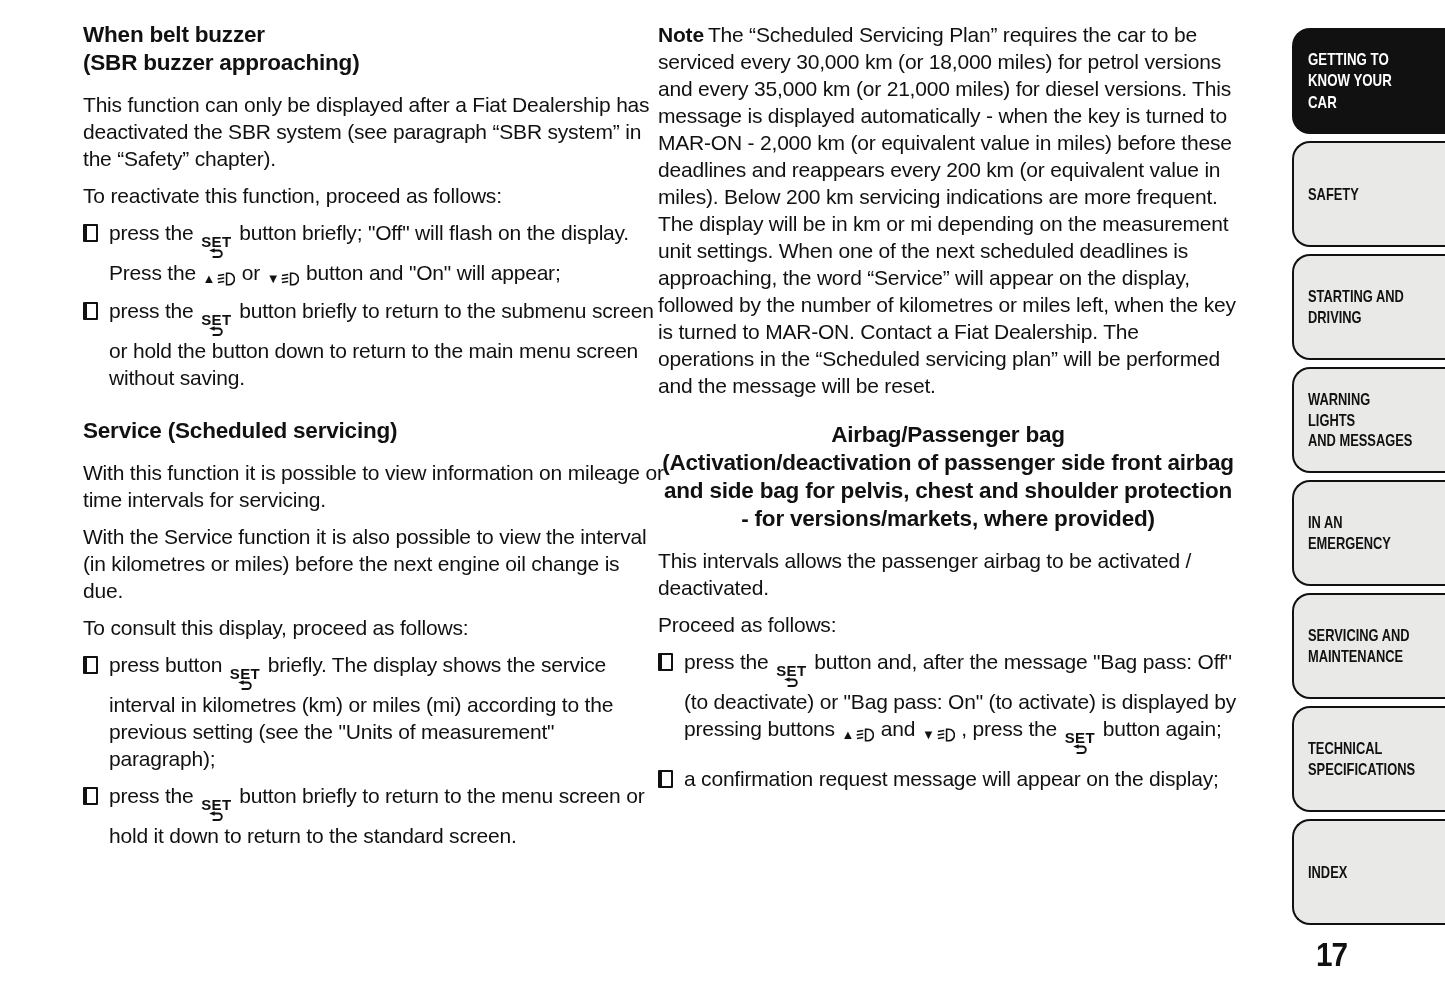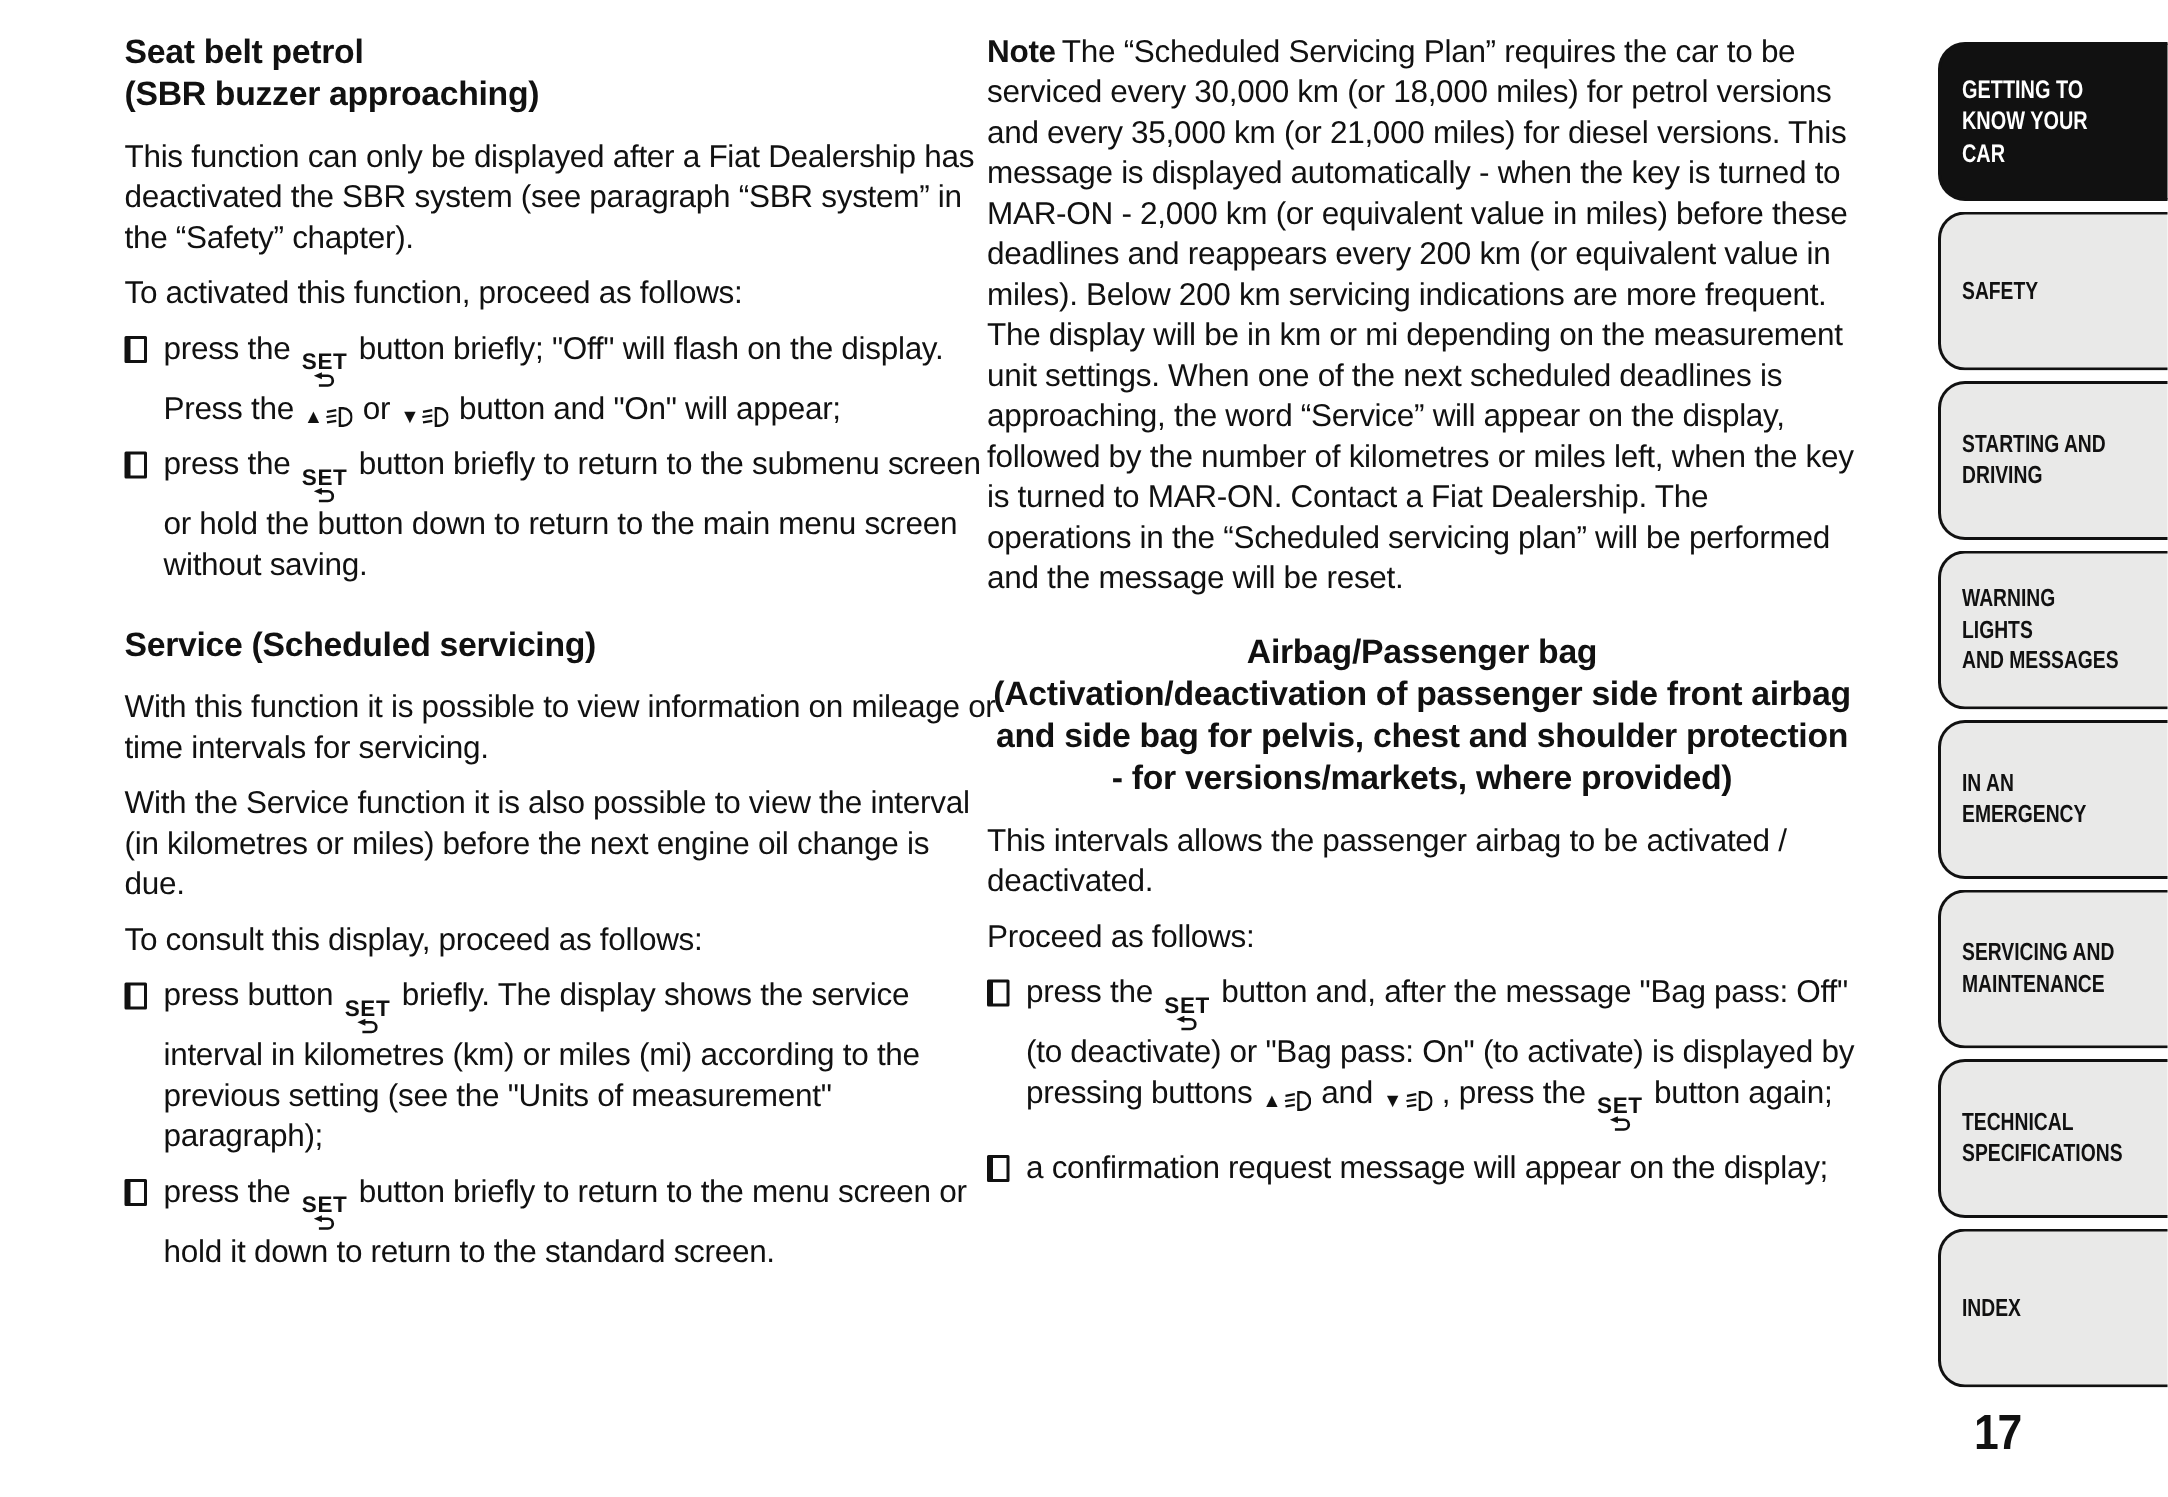--- a/index.html
+++ b/index.html
@@ -60,25 +60,25 @@
     position:absolute;left:1316px;top:936px;
     font-size:33px;font-weight:700;letter-spacing:-1px;
     transform:scaleX(.9);transform-origin:left top;
   }
 </style>
 </head>
 <body>
 
 <div class="col col-left">
   <h3 class="sec-title">
-    <span class="tline">Seat belt petrol</span>
+    <span class="tline">When belt buzzer</span>
     <span class="tline">(SBR buzzer approaching)</span>
   </h3>
   <p>This function can only be displayed after a Fiat Dealership has deactivated the SBR system (see paragraph “SBR system” in the “Safety” chapter).</p>
-  <p>To activated this function, proceed as follows:</p>
+  <p>To reactivate this function, proceed as follows:</p>
   <ul class="bullets">
     <li><span class="bullet-box"></span><span>press the <span class="ic-set">
             <span class="ic-set-txt">SET</span>
             <svg width="16" height="11" viewBox="0 0 16 11">
               <path d="M5 2.5 H10.6 A3.2 3.2 0 0 1 10.6 9 H4.6" fill="none" stroke="#111" stroke-width="1.8"></path>
               <path d="M6.6 0.2 L1.2 2.5 L6.6 4.8 Z" fill="#111"></path>
             </svg>
           </span> button briefly; "Off" will flash on the display. Press the <span class="ic-ud">
             <span class="tri">▲</span>
             <svg width="19" height="16" viewBox="0 0 19 16" aria-hidden="true">

